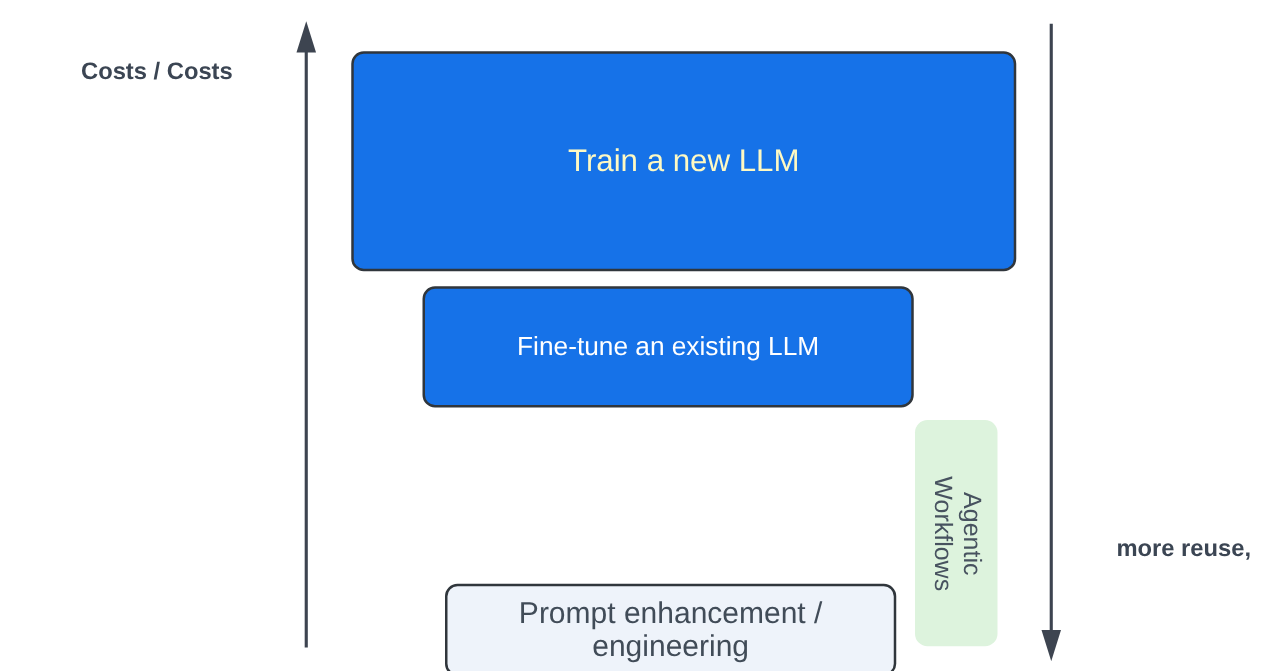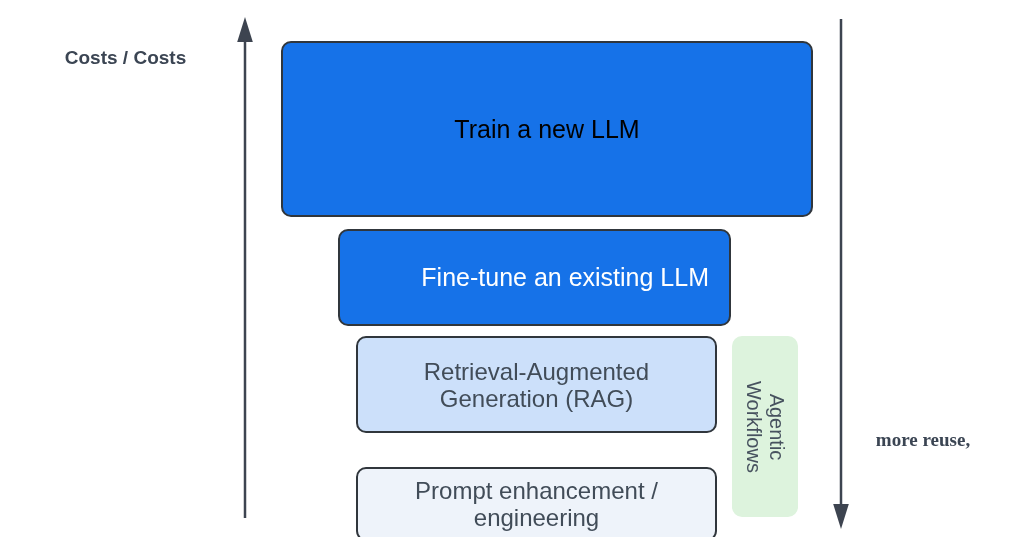--- a/index.html
+++ b/index.html
@@ -22,35 +22,35 @@
   }
   .side-label {
     position: absolute;
     font-weight: bold;
     font-size: 19px;
     line-height: 25px;
     text-align: center;
     color: #3b4553;
   }
   .side-label.left { left: 28px; top: 45px; width: 195px; }
-  .side-label.right { left: 848px; top: 427px; width: 150px; font-family: Liberation Serif, serif; }
+  .side-label.right { left: 872px; top: 427px; width: 150px; }
   .stack-box {
     position: absolute;
     border: 2px solid #30363c;
     border-radius: 10px;
     display: flex;
     align-items: center;
     justify-content: center;
     text-align: center;
     font-size: 24px;
     line-height: 27px;
     padding: 4px 20px;
   }
   .box-train    { left: 281px; top: 41px;  width: 532px; height: 176px; font-size: 25px; }
-  .box-finetune { left: 338px; top: 229px; width: 393px; height: 97px;  font-size: 25px; justify-content: flex-end; }
+  .box-finetune { left: 338px; top: 229px; width: 393px; height: 97px;  font-size: 21px; }
   .box-rag      { left: 356px; top: 336px; width: 361px; height: 97px; }
   .box-prompt   { left: 356px; top: 443px; width: 361px; height: 74px; margin-top: 24px; }
   .side-pill {
     position: absolute;
     left: 732px; top: 336px;
     width: 66px; height: 181px;
     border-radius: 10px;
   }
   .side-pill .rotated {
     position: absolute;
@@ -80,30 +80,27 @@
 
   <div class="side-label left" style="color: rgb(59, 69, 83);">
     <div>Costs / Costs</div>
   </div>
 
   <div class="side-label right" style="color: rgb(59, 69, 83);">
     <div>more reuse,</div>
   </div>
 
   <div class="stack-box box-train" style="background-color: rgb(22, 114, 232);">
-    <span style="color: #000000;">Train a new LLM</span>
+    <span style="color: #fef9c3;">Train a new LLM</span>
   </div>
 
   <div class="stack-box box-finetune" style="background-color: rgb(22, 114, 232);">
     <span style="color: rgb(255, 255, 255);">Fine-tune an existing LLM</span>
   </div>
 
-  <div class="stack-box box-rag" style="background-color: rgb(204, 224, 250);">
-    <span style="color: rgb(65, 76, 88);">Retrieval-Augmented Generation (RAG)</span>
-  </div>
 
   <div class="stack-box box-prompt" style="background-color: rgb(238, 243, 250);">
     <span style="color: rgb(65, 76, 88);">Prompt enhancement / engineering</span>
   </div>
 
   <div class="side-pill" style="background-color: rgb(221, 243, 221);">
     <div class="rotated" style="color: rgb(71, 82, 95);">
       <div>Agentic</div>
       <div>Workflows</div>
     </div>

